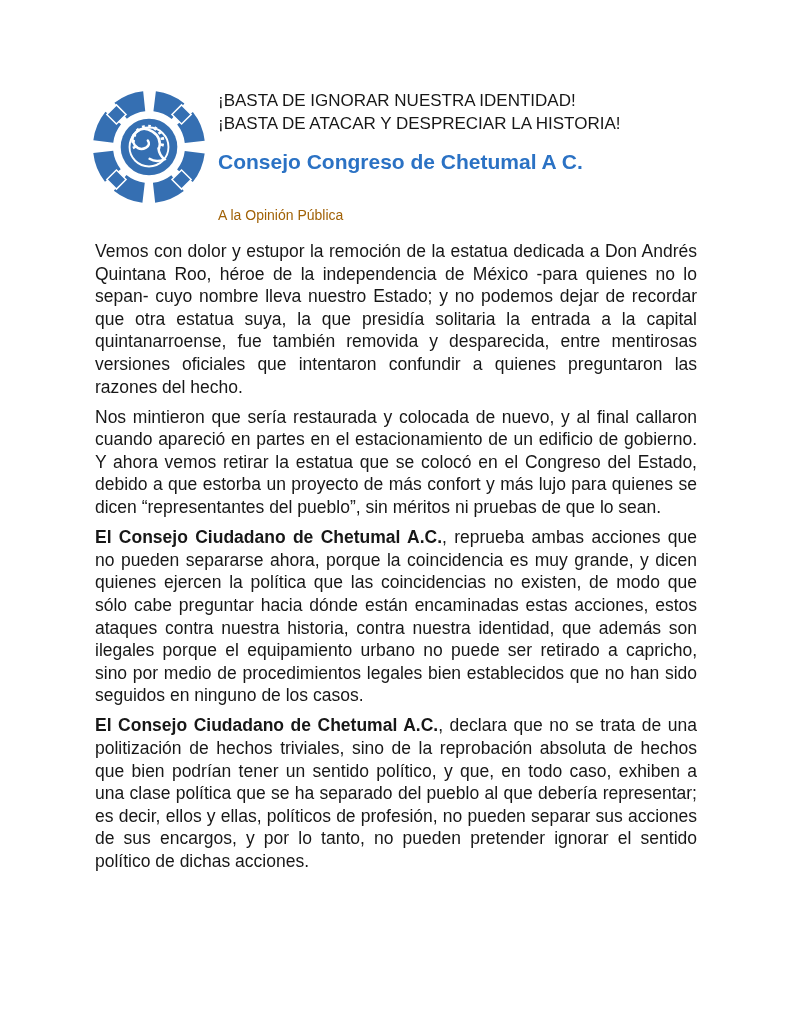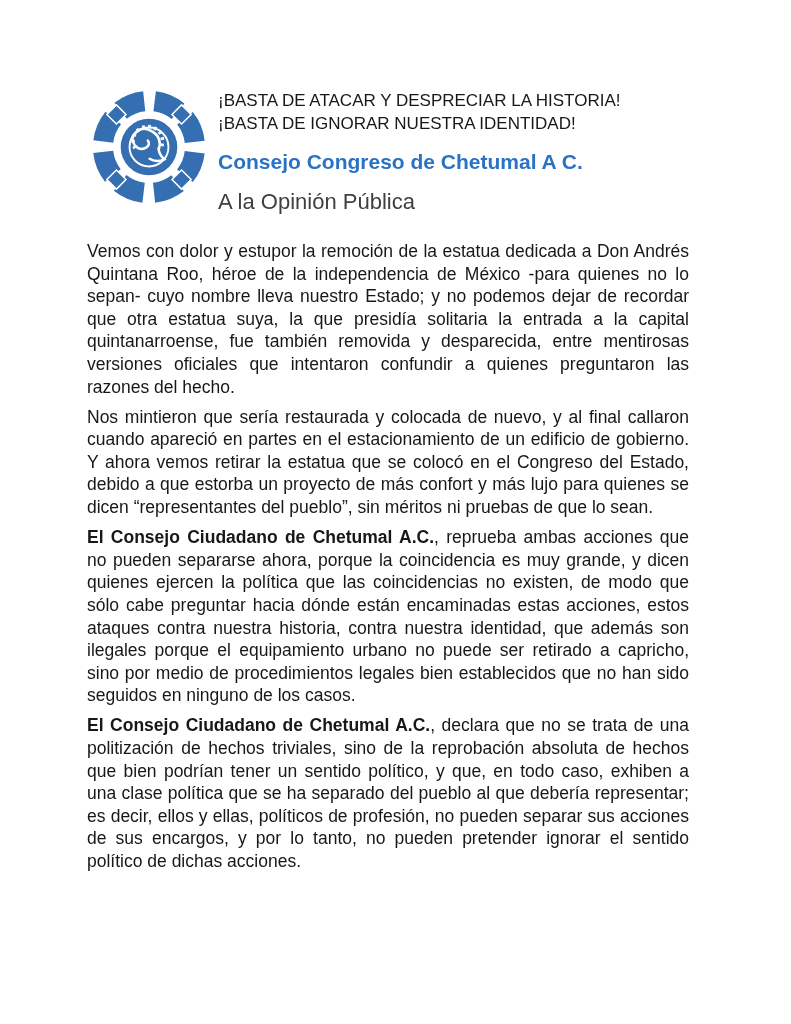--- a/index.html
+++ b/index.html
@@ -21,25 +21,25 @@
   .slogan{
     font-size:17px;line-height:23px;color:#171717;
     letter-spacing:0px;white-space:nowrap;
   }
   .org-title{
     margin-top:14px;
     font-size:21px;line-height:26px;font-weight:bold;
     white-space:nowrap;
   }
   .salutation{
-    margin-top:16px;
-    font-size:22px;line-height:22px;color:#404040;
+    margin-top:29px;
+    font-size:14px;line-height:22px;color:#a16207;
   }
   .body-block{
-    position:absolute;left:87px;top:240px;width:602px;
+    position:absolute;left:95px;top:240px;width:602px;
     font-size:17.5px;line-height:22.6px;color:#171717;
     text-align:justify;
   }
   .body-block p{margin:0 0 7.5px 0;}
   .run-bold{font-weight:bold;}
 </style>
 </head>
 <body>
 
 <div class="page">
@@ -59,22 +59,22 @@
 
       <path d="M 76.3 102.5 A 25 25 0 1 1 119.7 102.5" fill="none" stroke="#ffffff" stroke-width="6" stroke-dasharray="4.5 6"></path>
 
       <path d="M 117 103 Q 122 84 106 74 Q 90 64 78 75 Q 67 85 76 97 Q 84 107 95 101 Q 103 96 98 89" fill="none" stroke="#ffffff" stroke-width="4.2" stroke-linecap="round"></path>
 
       <path d="M 116 102 Q 117 113 126 121 Q 112 127 101 120" fill="none" stroke="#ffffff" stroke-width="4.2" stroke-linecap="round"></path>
     </svg>
   </div>
 
   <div class="header-block">
+    <div class="slogan">¡BASTA DE IGNORAR NUESTRA IDENTIDAD!</div>
     <div class="slogan">¡BASTA DE ATACAR Y DESPRECIAR LA HISTORIA!</div>
-    <div class="slogan">¡BASTA DE IGNORAR NUESTRA IDENTIDAD!</div>
     <div class="org-title" style="color: rgb(43, 114, 196);">Consejo Congreso de Chetumal A C.</div>
     <div class="salutation">A la Opinión Pública</div>
   </div>
 
   <div class="body-block">
     <p><span class="run-bold"></span><span>Vemos con dolor y estupor la remoción de la estatua dedicada a Don Andrés Quintana Roo, héroe de la independencia de México -para quienes no lo sepan- cuyo nombre lleva nuestro Estado; y no podemos dejar de recordar que otra estatua suya, la que presidía solitaria la entrada a la capital quintanarroense, fue también removida y desparecida, entre mentirosas versiones oficiales que intentaron confundir a quienes preguntaron las razones del hecho.</span></p>
     <p><span class="run-bold"></span><span>Nos mintieron que sería restaurada y colocada de nuevo, y al final callaron cuando apareció en partes en el estacionamiento de un edificio de gobierno. Y ahora vemos retirar la estatua que se colocó en el Congreso del Estado, debido a que estorba un proyecto de más confort y más lujo para quienes se dicen “representantes del pueblo”, sin méritos ni pruebas de que lo sean.</span></p>
     <p><span class="run-bold">El Consejo Ciudadano de Chetumal A.C.</span><span>, reprueba ambas acciones que no pueden separarse ahora, porque la coincidencia es muy grande, y dicen quienes ejercen la política que las coincidencias no existen, de modo que sólo cabe preguntar hacia dónde están encaminadas estas acciones, estos ataques contra nuestra historia, contra nuestra identidad, que además son ilegales porque el equipamiento urbano no puede ser retirado a capricho, sino por medio de procedimientos legales bien establecidos que no han sido seguidos en ninguno de los casos.</span></p>
     <p><span class="run-bold">El Consejo Ciudadano de Chetumal A.C.</span><span>, declara que no se trata de una politización de hechos triviales, sino de la reprobación absoluta de hechos que bien podrían tener un sentido político, y que, en todo caso, exhiben a una clase política que se ha separado del pueblo al que debería representar; es decir, ellos y ellas, políticos de profesión, no pueden separar sus acciones de sus encargos, y por lo tanto, no pueden pretender ignorar el sentido político de dichas acciones.</span></p>
   </div>

